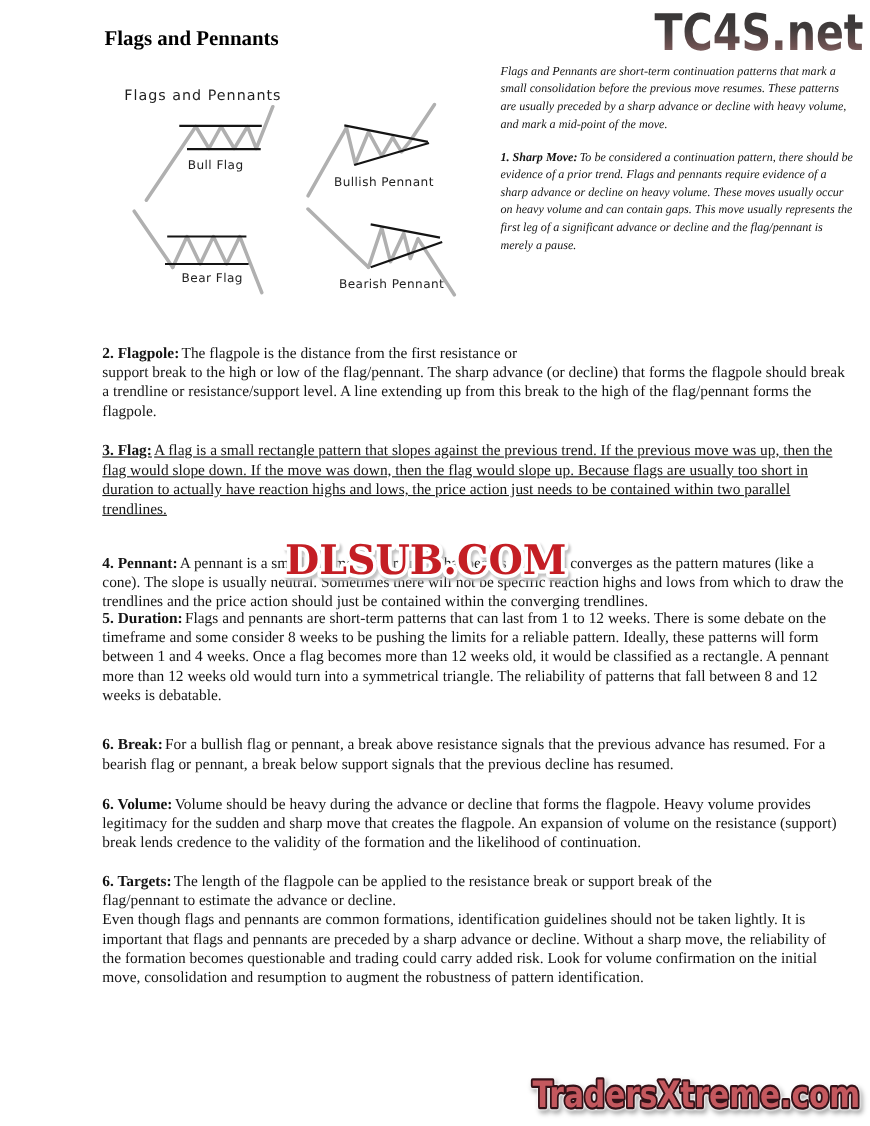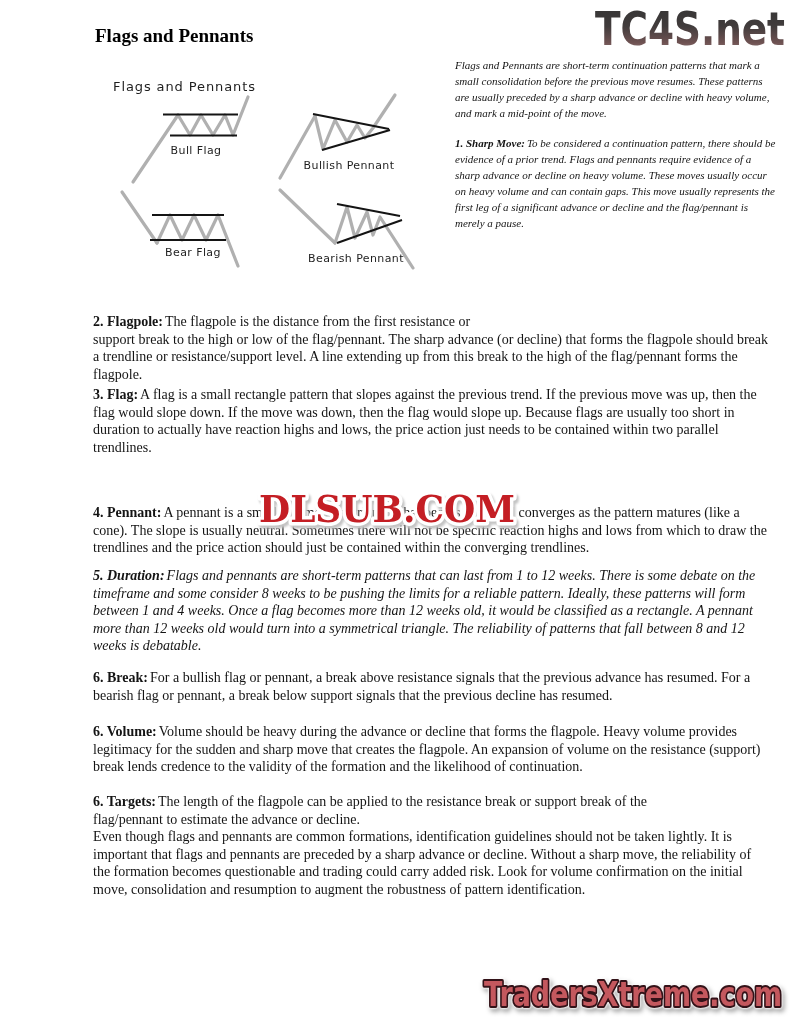--- a/index.html
+++ b/index.html
@@ -34,23 +34,23 @@
   .right-col p{margin:0;white-space:pre-line;}
   .right-col p.second{margin-top:14px;}
 
   
   .main-col{left:93px;top:0;width:676px;}
   .main-col p{
     position:absolute;margin:0;width:676px;
     font-size:14px;line-height:17.5px;white-space:pre-line;
   }
   .p-flagpole{top:313px;}
-  .p-flag{top:386px;}
+  .p-flag{top:402px;text-decoration:underline;}
   .p-pennant{top:504px;}
-  .p-duration{top:567px;font-style:italic;}
+  .p-duration{top:554px;}
   .p-break{top:669px;}
   .p-volume{top:723px;}
   .p-targets{top:793px;}
   b.lead{padding-right:2px;}
 
   
   .watermark-svg{left:250px;top:486px;}
   .watermark-text{
     font-family:"DejaVu Serif", serif;font-weight:bold;font-size:37px;
     fill:#c41e24;stroke:#ffffff;stroke-width:7px;paint-order:stroke;

